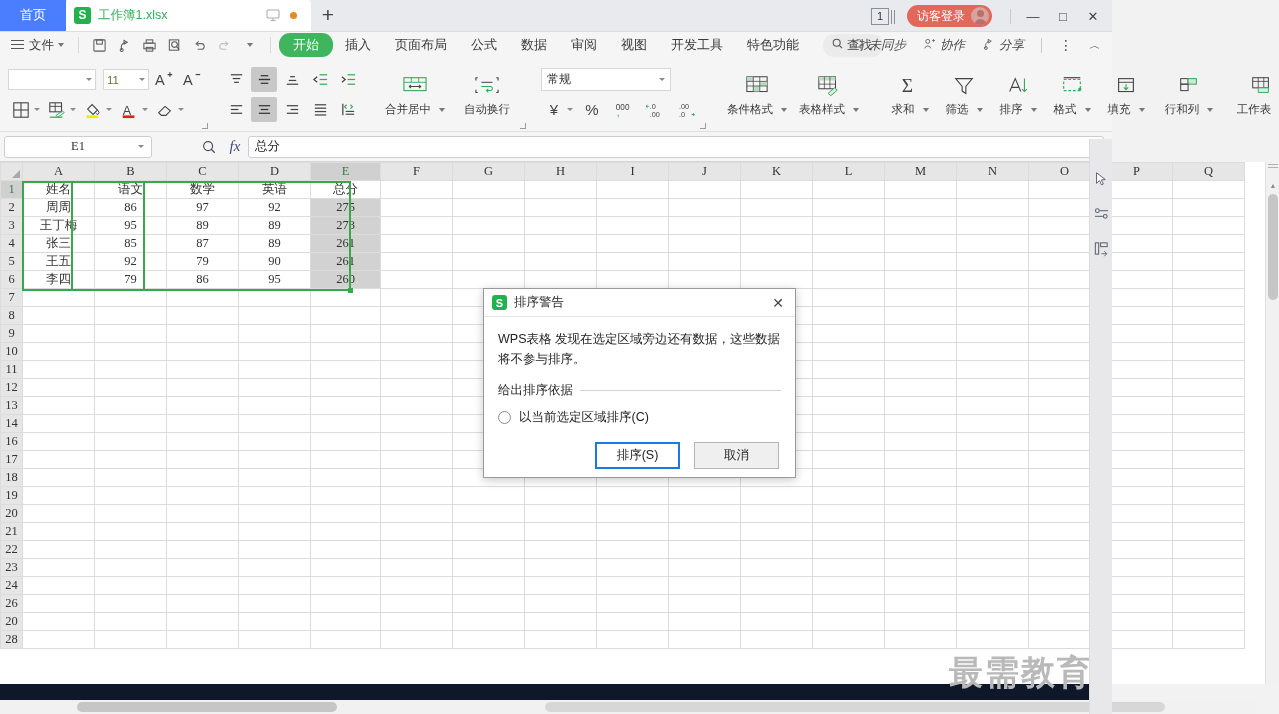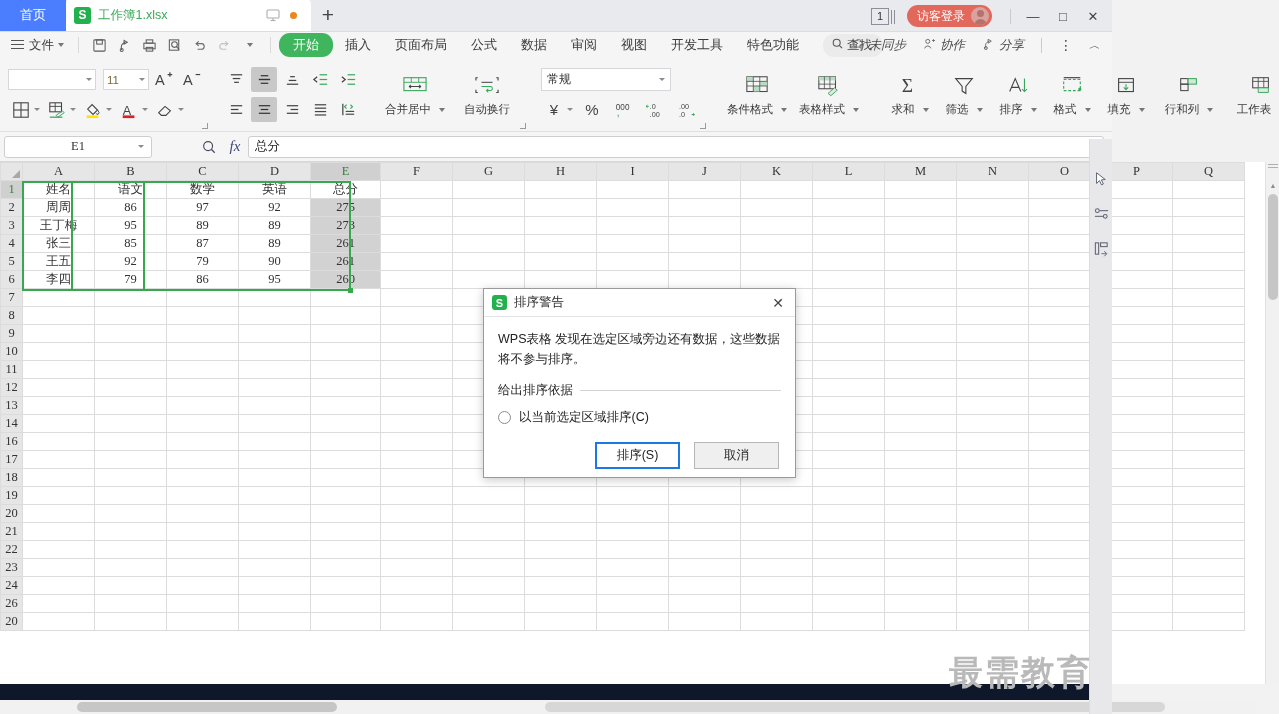--- a/index.html
+++ b/index.html
@@ -1264,20 +1264,40 @@
             <td class="cell"></td>
             <td class="cell"></td>
             <td class="cell"></td>
             <td class="cell"></td>
             <td class="cell"></td>
             <td class="cell"></td>
             <td class="cell"></td>
             <td class="cell"></td>
             <td class="cell"></td>
           </tr>
+          <tr>
+            <th class="rowh">28</th>
+            <td class="cell"></td>
+            <td class="cell"></td>
+            <td class="cell"></td>
+            <td class="cell"></td>
+            <td class="cell"></td>
+            <td class="cell"></td>
+            <td class="cell"></td>
+            <td class="cell"></td>
+            <td class="cell"></td>
+            <td class="cell"></td>
+            <td class="cell"></td>
+            <td class="cell"></td>
+            <td class="cell"></td>
+            <td class="cell"></td>
+            <td class="cell"></td>
+            <td class="cell"></td>
+            <td class="cell"></td>
+          </tr>
         </tbody>
     </table>
 
     <div class="selbox" style="left:71px; top:19px; width:74px; height:110px;"></div>
     <div class="selbox" style="left:22px; top:19px; width:329px; height:110px; border-width:2px;"></div>
     <div class="selhandle" style="left:348px; top:126px;"></div>
 
     <div class="vscroll">
       <div class="vs-grip">
           <i></i>

